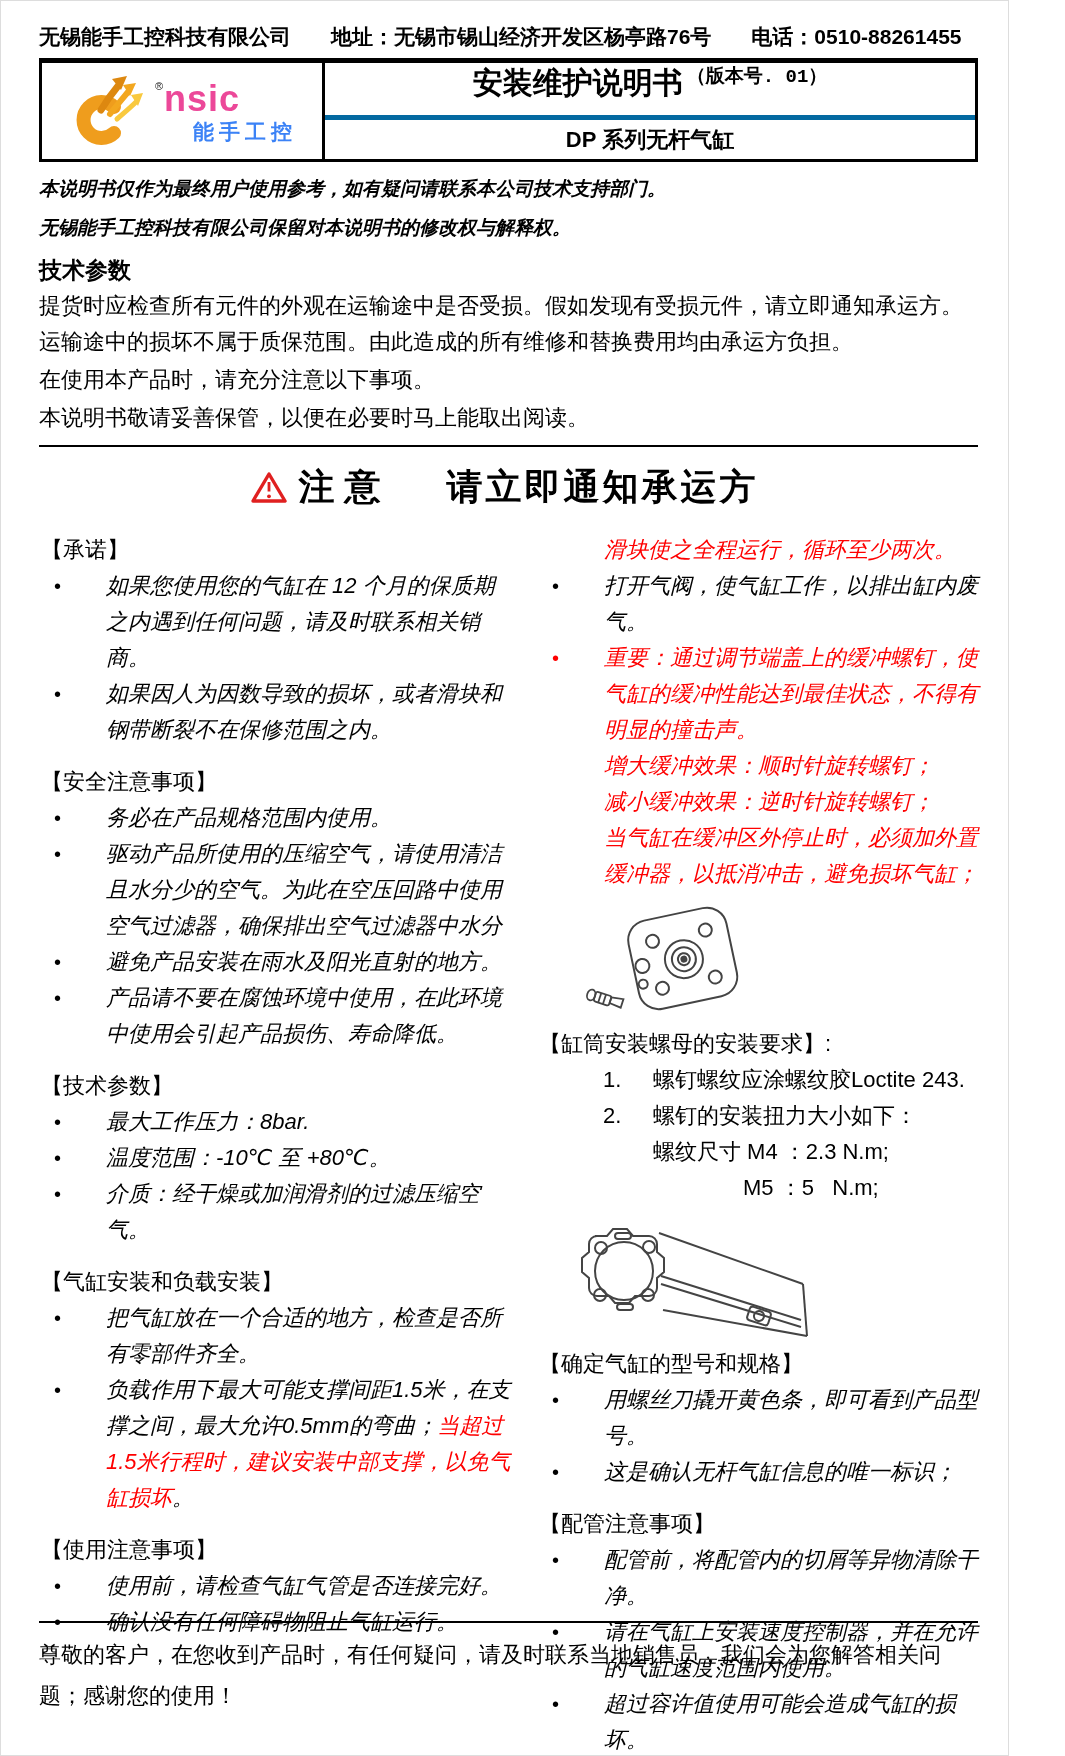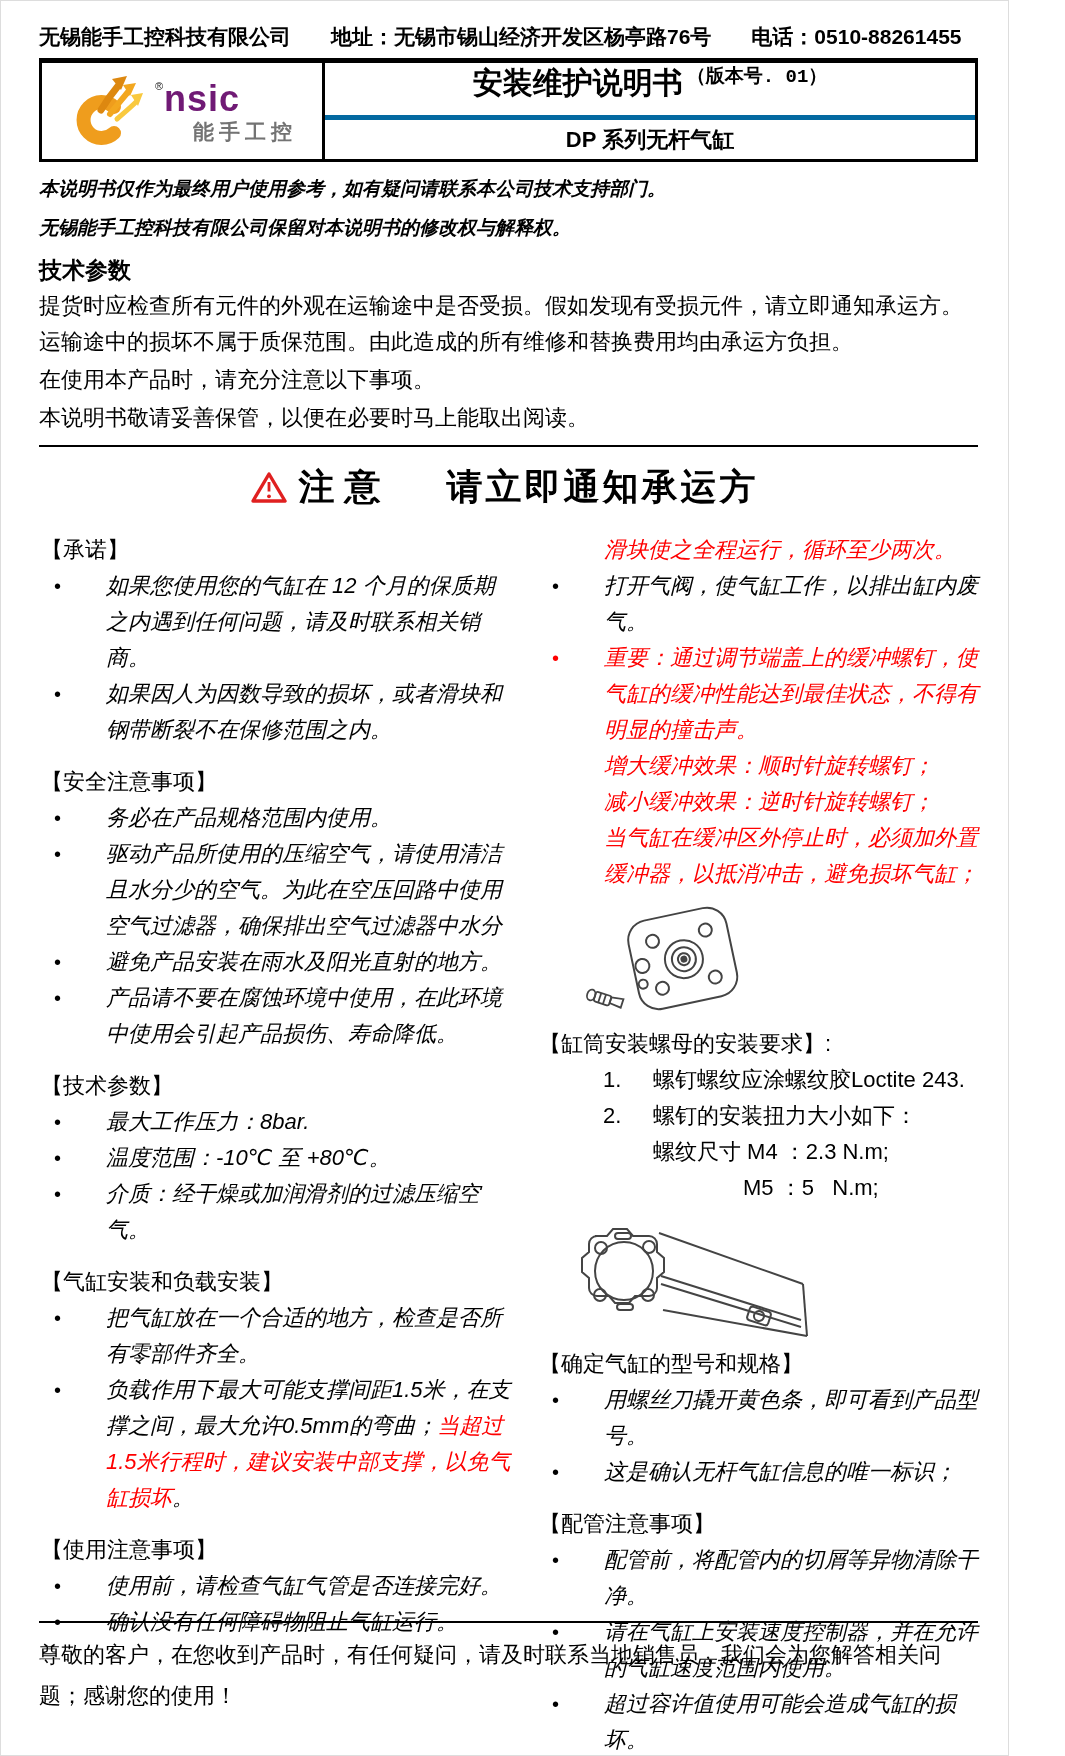--- a/index.html
+++ b/index.html
@@ -13,22 +13,22 @@
   .top-header{ display:flex; gap:40px; padding:22px 30px 4px 38px;
     font-size:21px; font-weight:700; white-space:nowrap; }
   
   .masthead{ margin:3px 30px 0 38px; border:3px solid #000; border-top-width:5px;
     display:flex; height:96px; }
   .logo-cell{ width:280px; border-right:3px solid #000; display:flex;
     align-items:center; justify-content:center; gap:0; }
   .logo-text{ display:flex; flex-direction:column; line-height:1; margin-left:-4px; }
   .brand-line{ display:flex; align-items:flex-start; }
   .reg{ font-size:11px; color:#222; margin:0 1px 0 0; }
-  .brand{ font-size:36px; font-weight:800; color:#701a75; letter-spacing:1px; }
-  .brand-sub{ font-size:21px; font-weight:700; color:#737373; letter-spacing:5px; margin-top:4px;margin-left:38px; }
+  .brand{ font-size:36px; font-weight:800; color:#ec4899; letter-spacing:1px; }
+  .brand-sub{ font-size:21px; font-weight:700; color:#3b82f6; letter-spacing:5px; margin-top:4px;margin-left:38px; }
   .title-cell{ flex:1; display:flex; flex-direction:column; }
   .doc-title-row{ flex:1.15; border-bottom:5px solid #0369a1; display:flex;
     align-items:flex-start; justify-content:center; font-weight:700; font-size:30px;font-family:Liberation Mono, monospace; }
   .doc-title-row .version{ font-size:19px; margin-left:4px; font-weight:700; }
   .series-row{ flex:0.85; display:flex; align-items:center; justify-content:center;
     font-weight:700; font-size:22px; }
   
   .disclaimers{ margin:14px 30px 0 38px; font-size:19px; font-weight:700; font-style:italic; }
   .disclaimers p{ margin:0 0 13px; }
   

